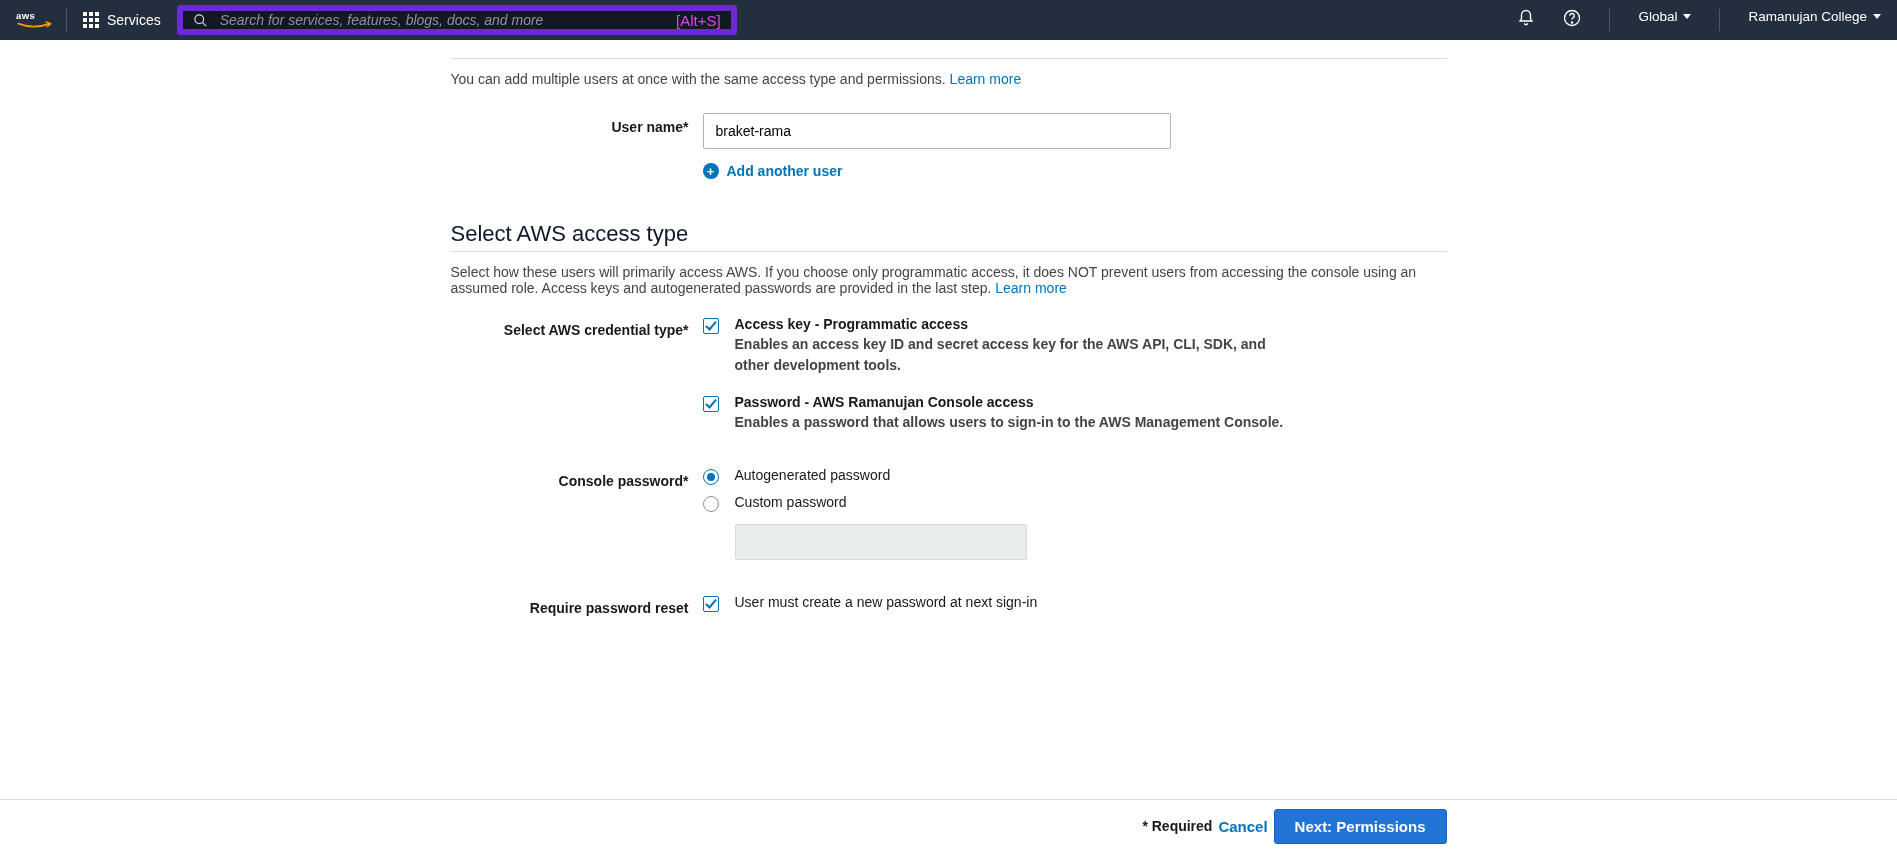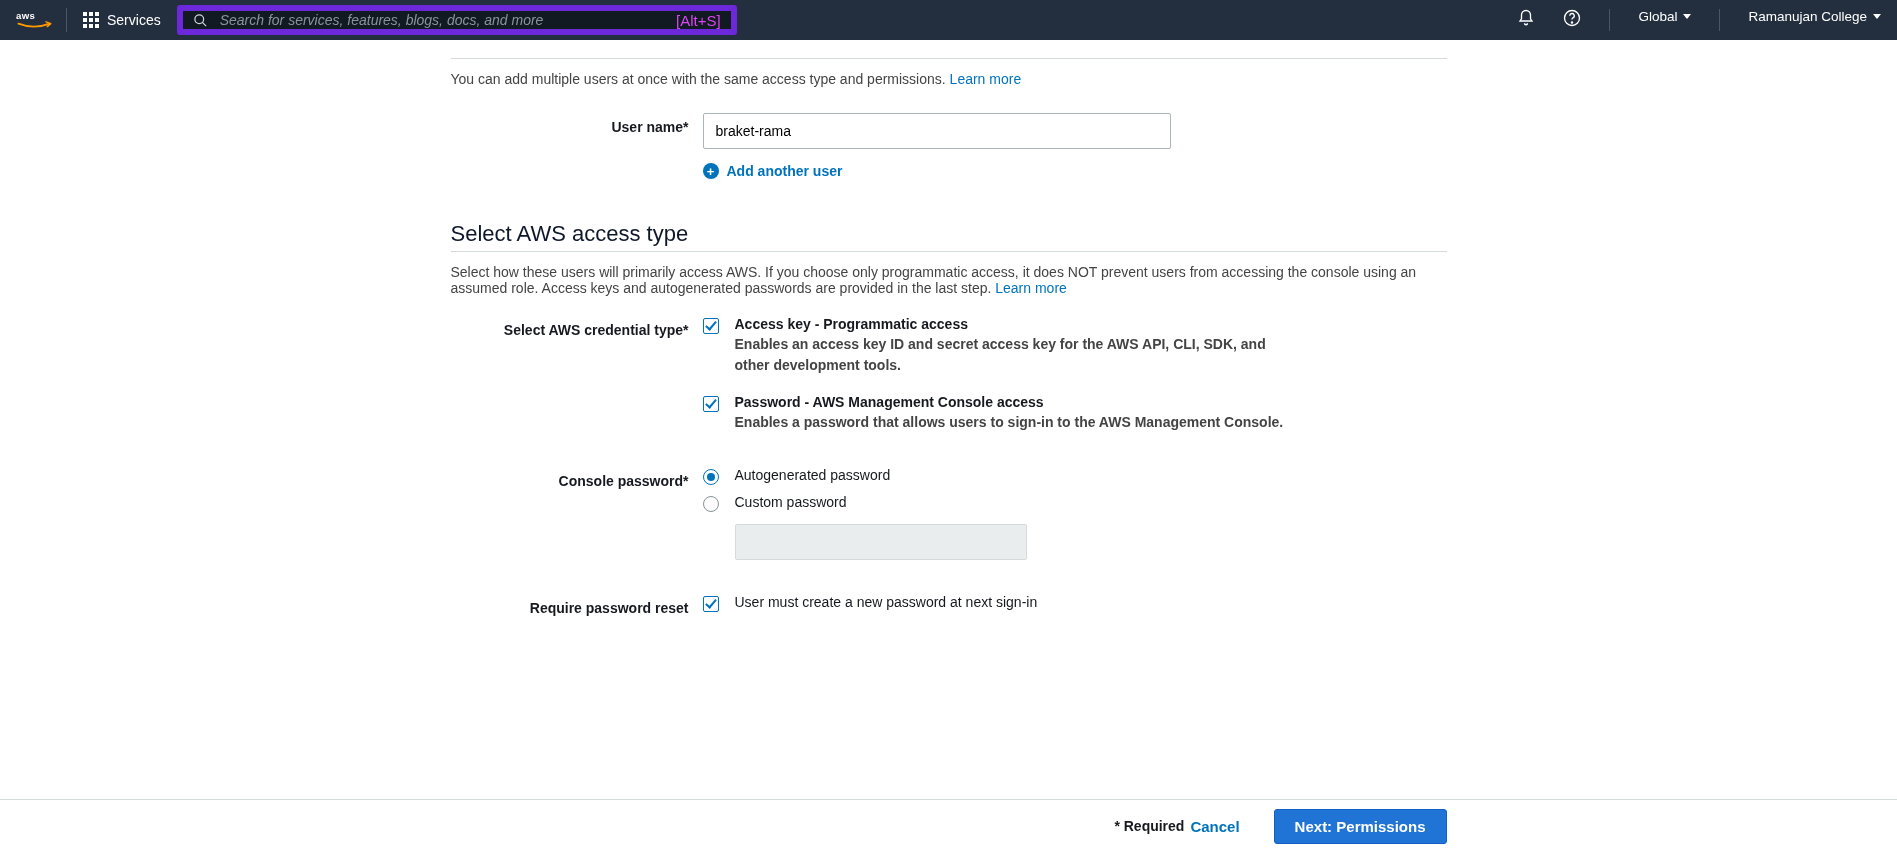--- a/index.html
+++ b/index.html
@@ -220,21 +220,21 @@
   }
   .footer-inner {
     max-width: 996px;
     margin: 0 auto;
     display: flex;
     align-items: center;
     justify-content: flex-end;
     height: 52px;
   }
   .required-note { font-weight: 700; }
-  .footer-actions { display:flex; align-items:center; gap: 28px; }
+  .footer-actions { display:flex; align-items:center; }
   .btn-cancel {
     background: none; border: none;
     color: var(--aws-link);
     font-weight: 700;
     font-size: 15px;
     cursor: pointer;
   }
   .btn-primary {
     background: var(--aws-blue-btn);
     border: 1px solid #1360c4;
@@ -355,21 +355,21 @@
             <span>Enables an </span><b>access key ID</b><span> and </span><b>secret access key</b><span> for the AWS API, CLI, SDK, and other development tools.</span>
           </div>
         </div>
       </div>
 
       <div class="check-row">
         <div class="check-col-input">
           <input type="checkbox" class="aws-check" checked="" style="">
         </div>
         <div class="check-col-text">
-          <div class="option-title">Password - AWS Management Console access</div>
+          <div class="option-title">Password - AWS Ramanujan Console access</div>
           <div class="option-desc">
             <span>Enables a </span><b>password</b><span> that allows users to sign-in to the AWS Management Console.</span>
           </div>
         </div>
       </div>
 
     </div>
   </div>
 
   <div class="field-row" style="margin-top:16px">

